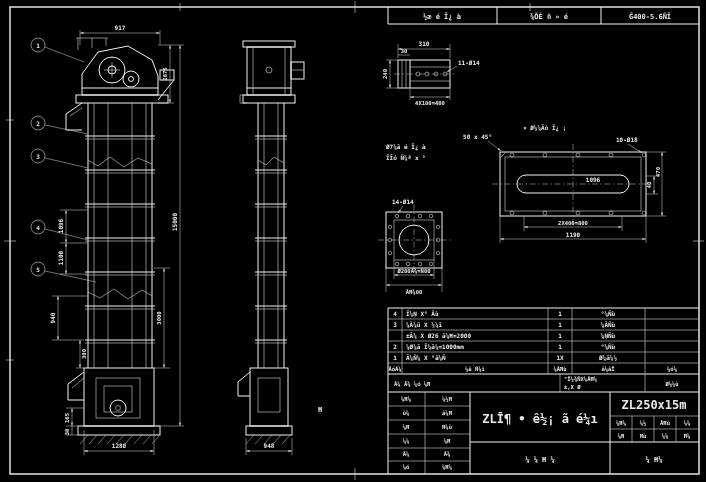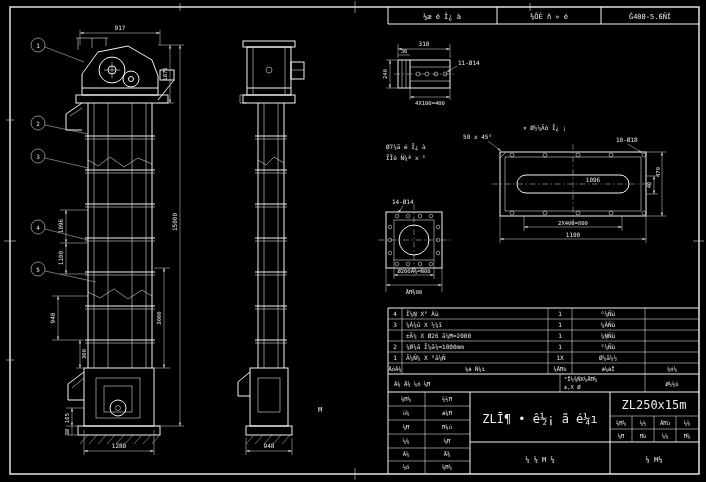--- a/index.html
+++ b/index.html
@@ -1,16 +1,16 @@
 <!DOCTYPE html>
 <html><head>
 <meta charset="utf-8">
 <style>
   html,body{margin:0;padding:0;background:#000;}
-  #sheet{position:relative;width:706px;height:482px;background:#000;overflow:hidden;}
+  #sheet{position:relative;width:706px;height:482px;background:#000;overflow:hidden;font-weight:bold;}
   svg text{fill:#eaeaea;font-family:"DejaVu Sans Mono",monospace;font-size:6px;}
   .w{stroke:#f2f2f2;stroke-width:1;fill:none;}
   .w2{stroke:#f2f2f2;stroke-width:1.4;fill:none;}
   .thin{stroke:#d8d8d8;stroke-width:.6;fill:none;}
   .d{stroke:#b9b9b9;stroke-width:.6;fill:none;}
   .dash{stroke:#bdbdbd;stroke-width:.55;fill:none;stroke-dasharray:6 2.5 1.5 2.5;}
   .hatch{stroke:#cfcfcf;stroke-width:.5;}
   .mid{text-anchor:middle;}
   .t55{font-size:5.5px;}
   .t7{font-size:7px;}

